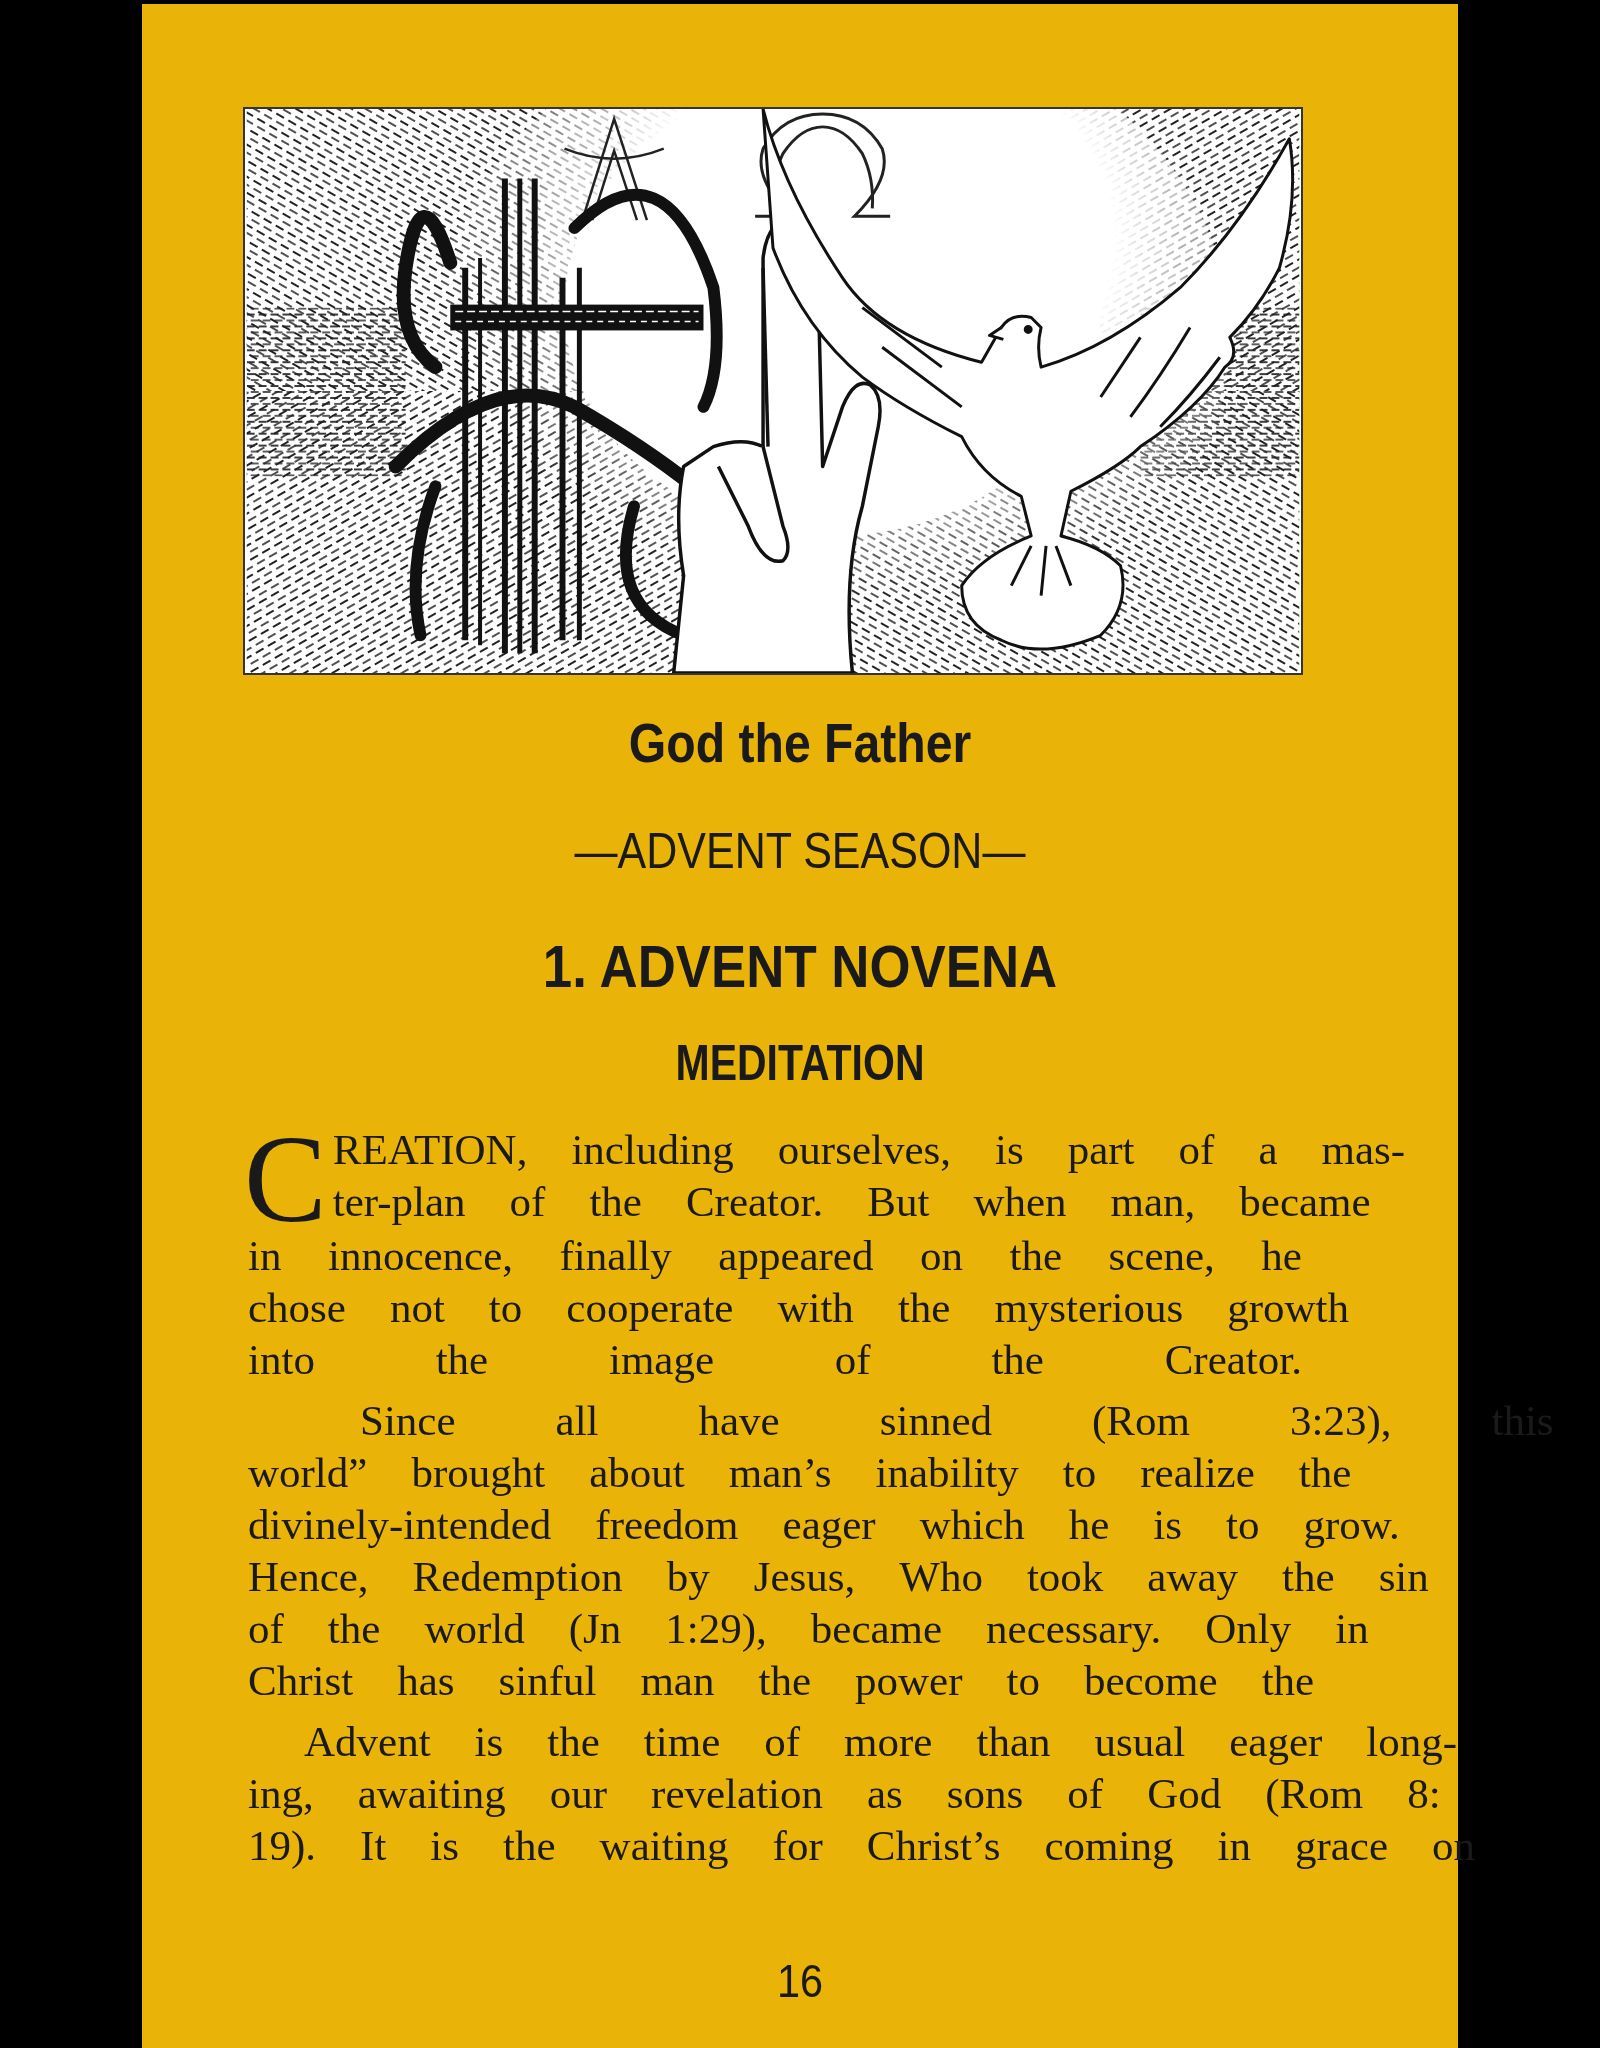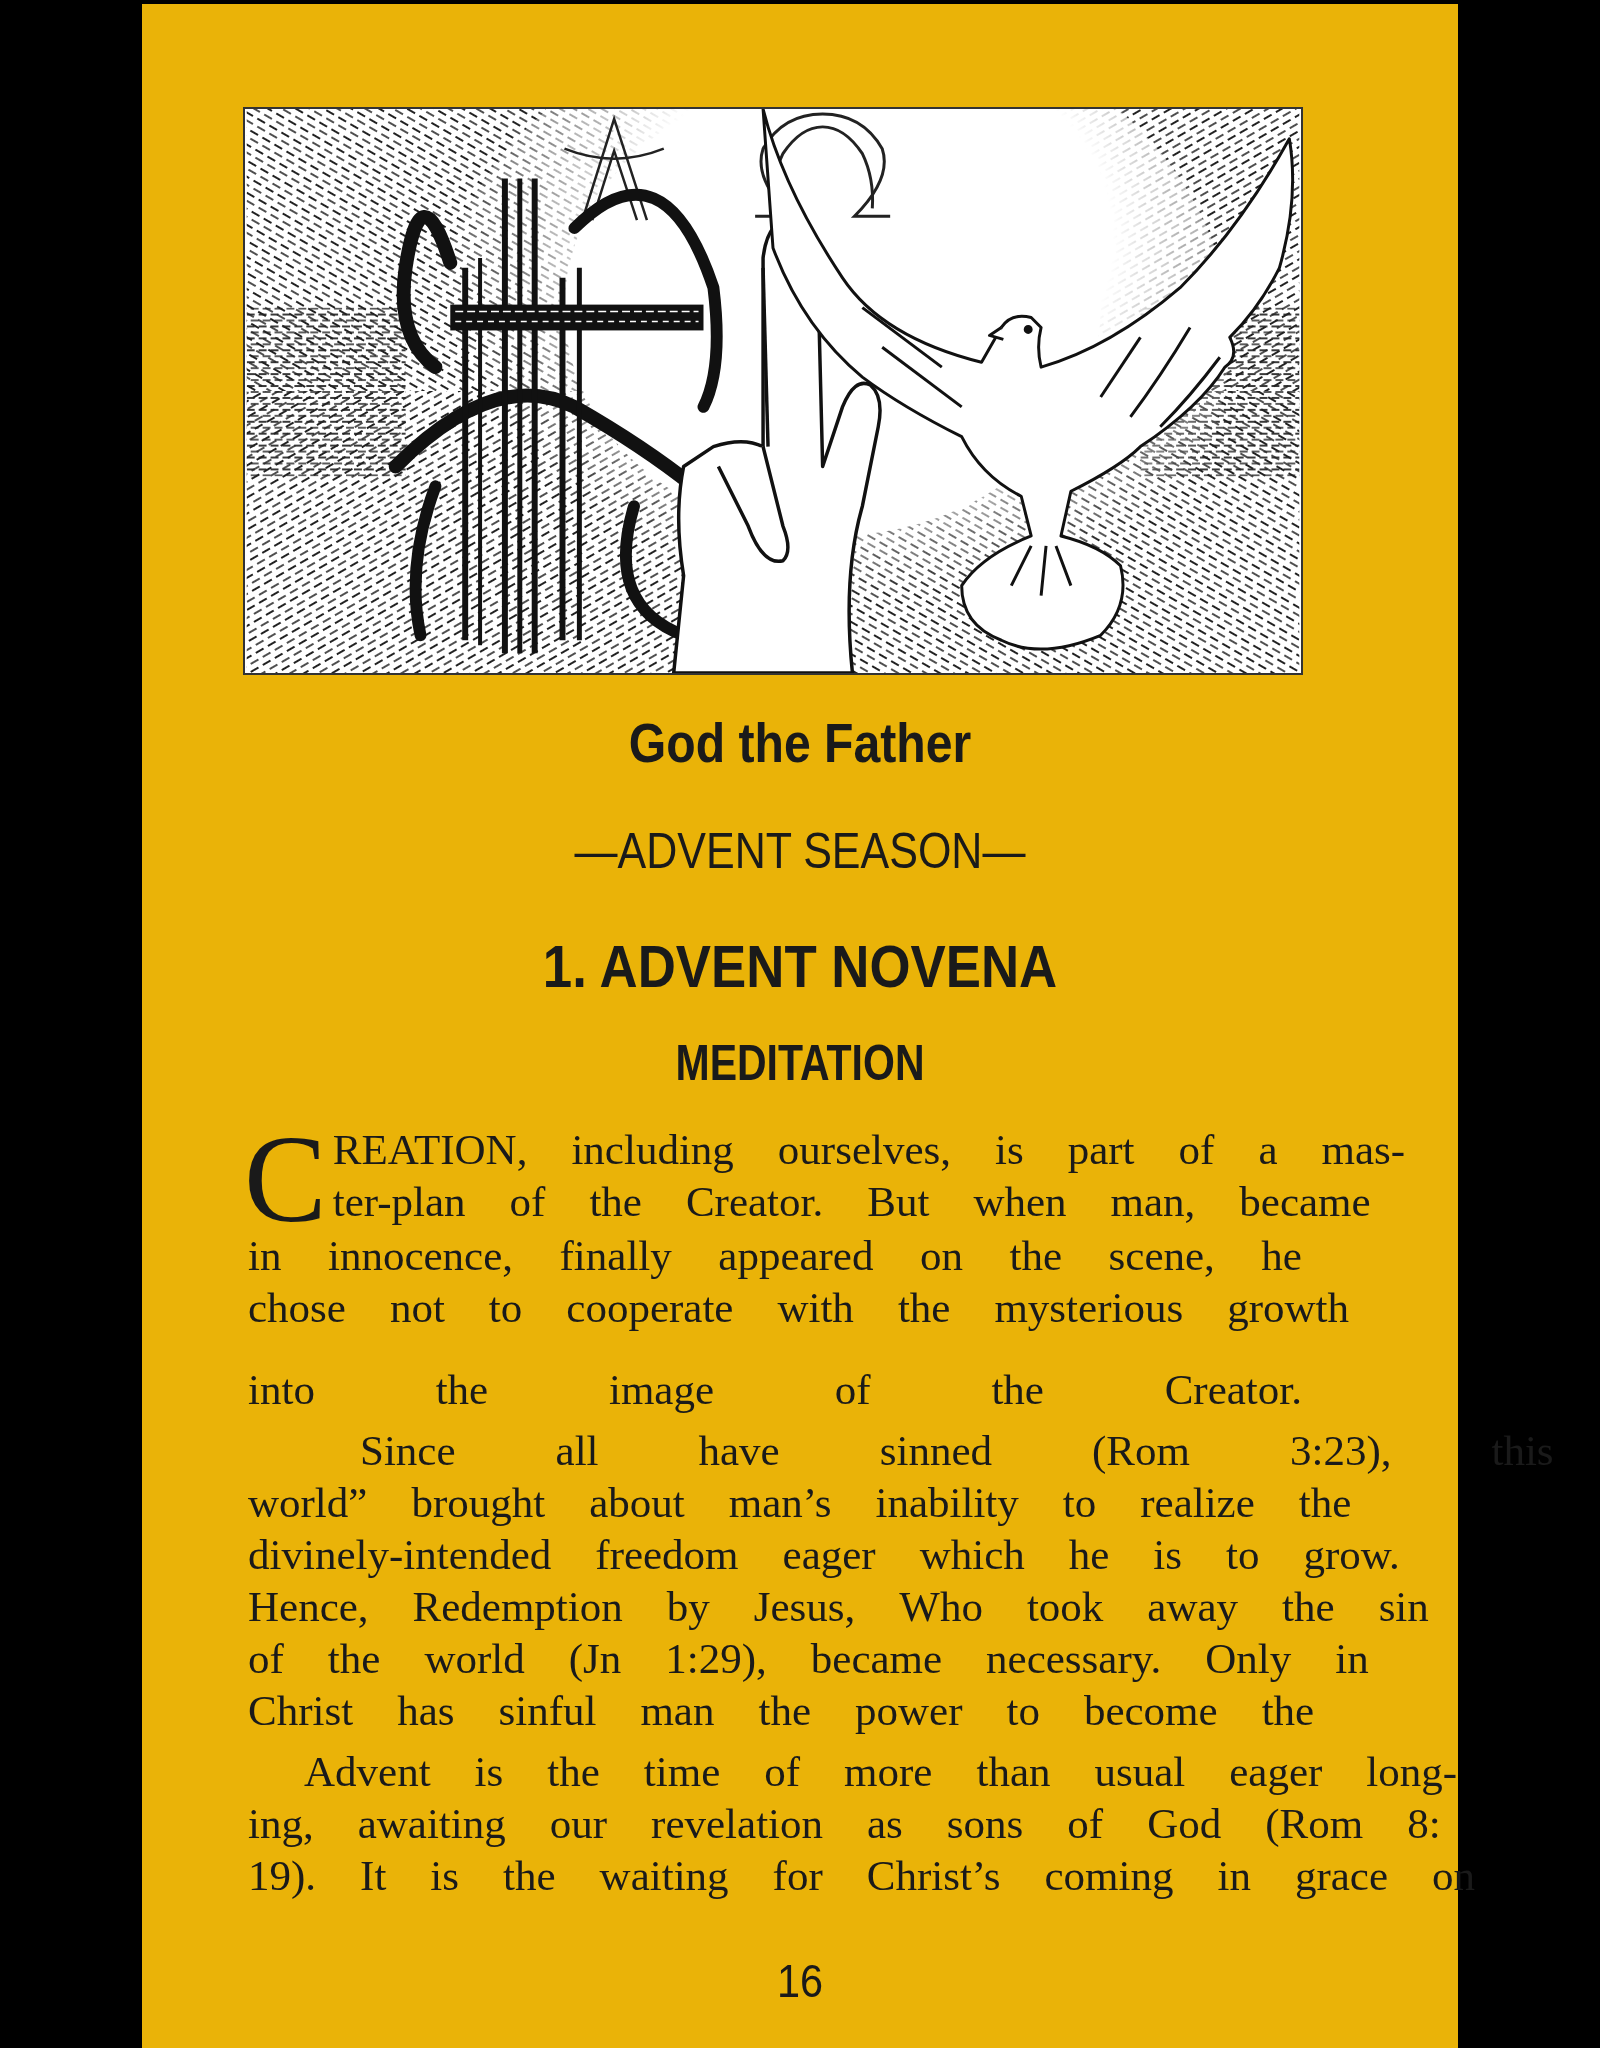--- a/index.html
+++ b/index.html
@@ -27,21 +27,21 @@
     font-family: "Liberation Serif", serif; font-size: 43px; line-height: 52px; color: #1a1a1a;
   }
   .para { margin: 0 0 9px 0; text-align: justify; text-align-last: justify; }
   .indent { text-indent: 56px; }
   .dropcap-wrap { position: relative; }
   .dropcap {
     float: left; font-size: 124px; line-height: 100px; height: 100px; margin: 6px 6px 0 -4px;
     font-family: "Liberation Serif", serif; color: #1a1a1a;
   }
   .line-j { display: flex; justify-content: space-between; white-space: nowrap; gap: 44px; }
-  .line-l { white-space: nowrap; margin-top: 30px; }
+  .line-l { white-space: nowrap; }
   .page-number {
     position: absolute; left: 0; width: 1316px; top: 1950px; text-align: center;
     font-family: "Liberation Sans", sans-serif; font-size: 46px; color: #1a1a1a;
     transform: scaleX(0.9);
   }
 </style>
 </head>
 <body>
 
 <div class="page">

